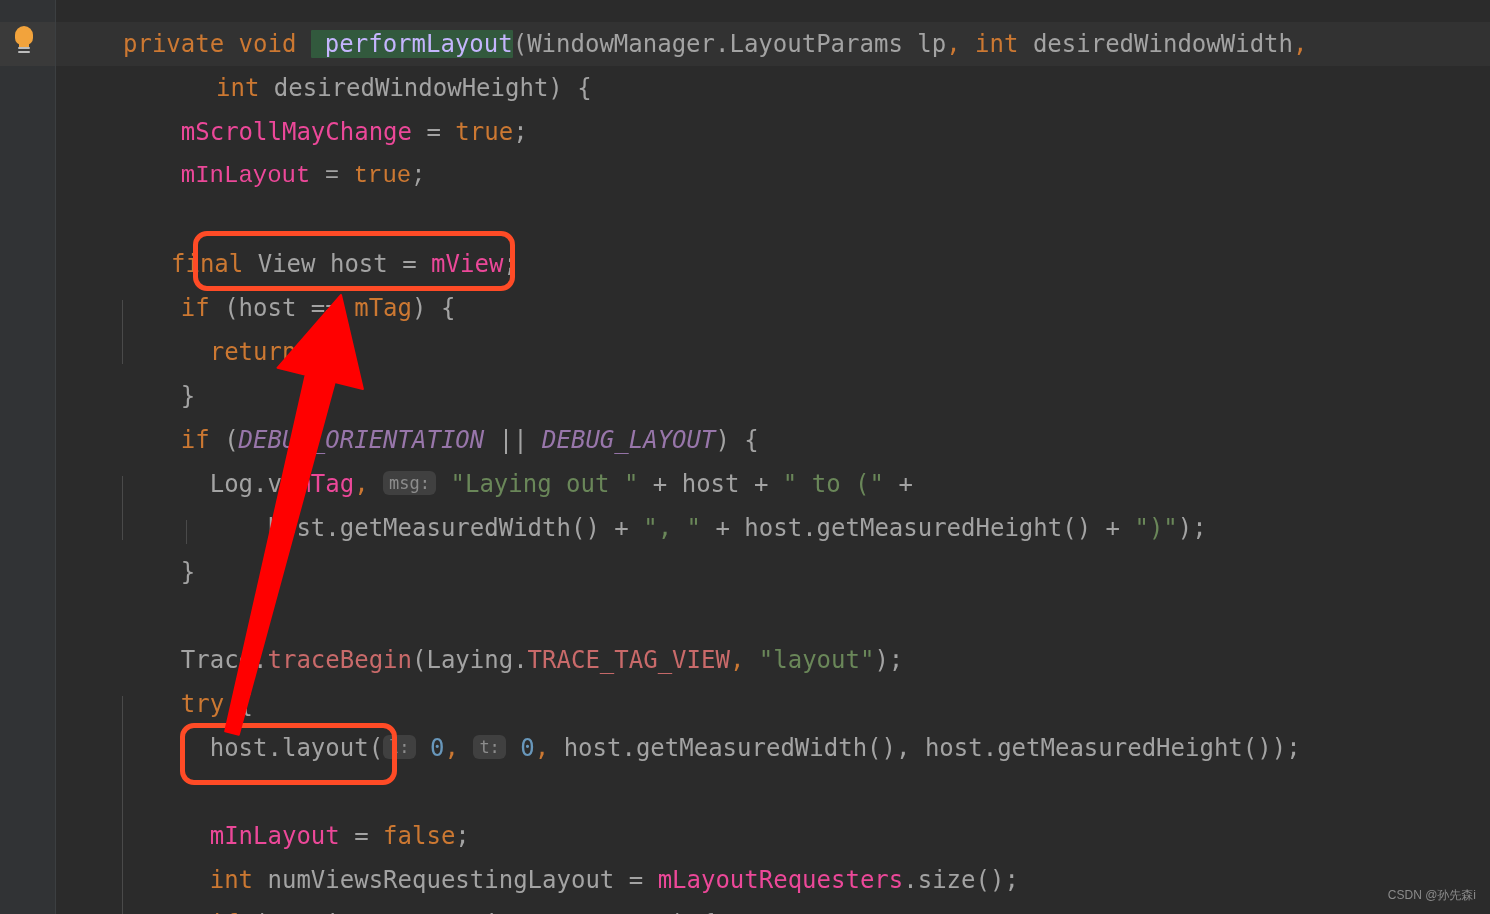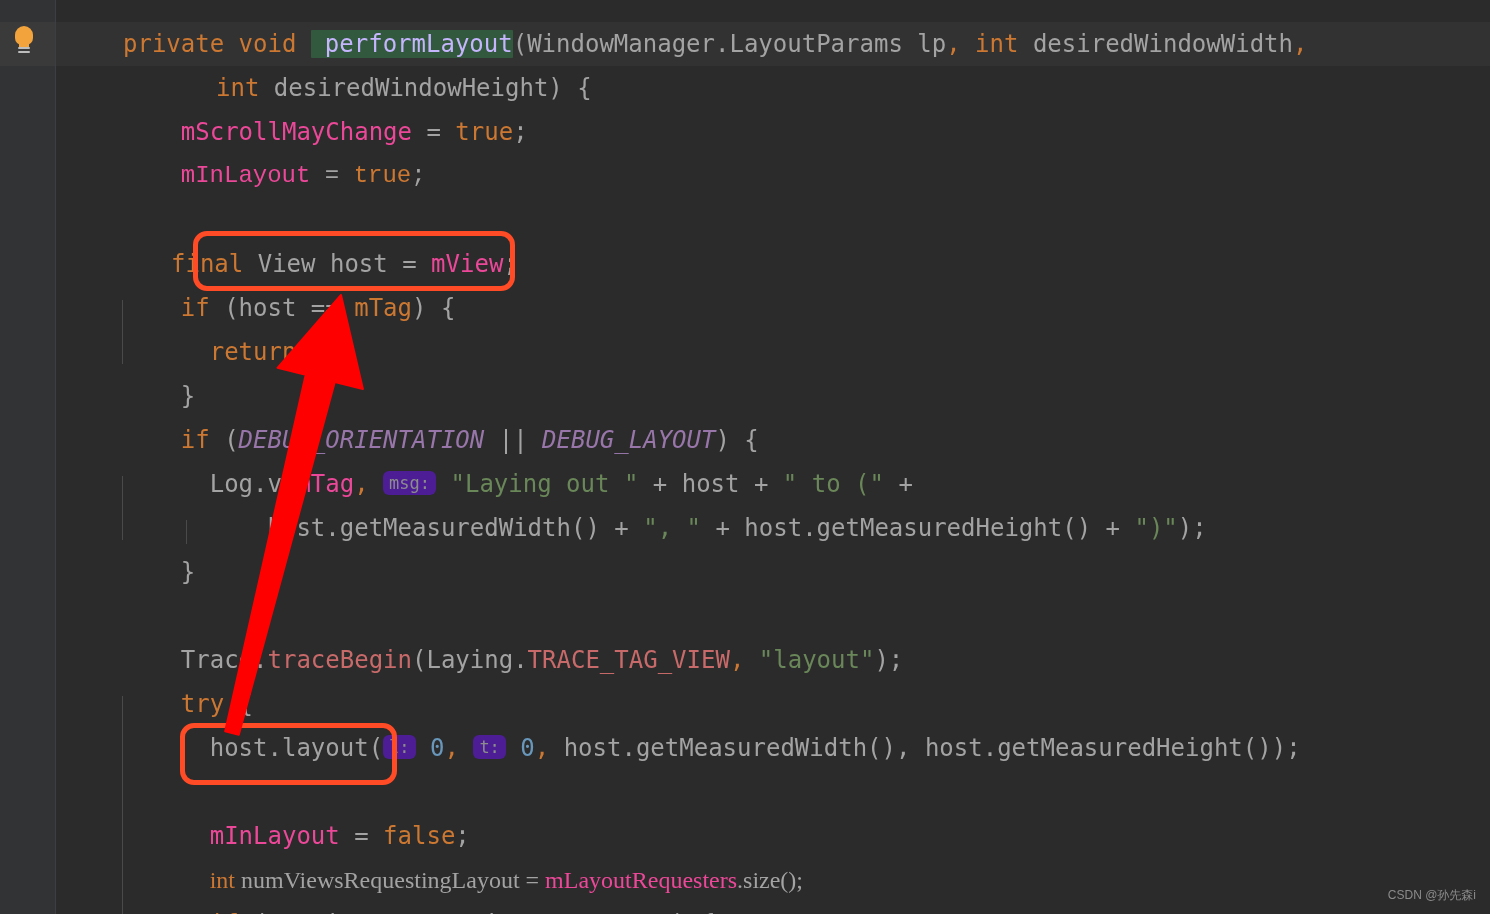--- a/index.html
+++ b/index.html
@@ -113,21 +113,21 @@
 
   
   .occurrence {
     background: #32593d;
     border-radius: 1px;
   }
 
   
   .hint {
     display: inline-block;
-    background: #4c1d95;
+    background: #404040;
     color: #8c8c8c;
     border-radius: 6px;
     font-size: 17px;
     line-height: 24px;
     padding: 0 6px;
     vertical-align: middle;
     position: relative;
     top: -2px;
   }
 
@@ -184,21 +184,21 @@
         <div class="line" style="top: 418px; left: 124.8px;"><span class="kw">if</span><span class="plain"> (</span><span class="fldi">DEBUG_ORIENTATION</span><span class="plain"> || </span><span class="fldi">DEBUG_LAYOUT</span><span class="plain">) {</span></div>
         <div class="line" style="top: 462px; left: 153.7px;"><span class="plain">Log.v(</span><span class="fld">mTag</span><span class="kw">,</span><span class="plain"> </span><span class="hint">msg:</span><span class="plain"> </span><span class="str">"Laying out "</span><span class="plain"> + host + </span><span class="str">" to ("</span><span class="plain"> +</span></div>
         <div class="line" style="top: 506px; left: 211.5px;"><span class="plain">host.getMeasuredWidth() + </span><span class="str">", "</span><span class="plain"> + host.getMeasuredHeight() + </span><span class="str">")"</span><span class="plain">);</span></div>
         <div class="line" style="top: 550px; left: 124.8px;"><span class="plain">}</span></div>
         <div class="line" style="top: 594px; left: 124.8px;"></div>
         <div class="line" style="top: 638px; left: 124.8px;"><span class="plain">Trace.</span><span class="dep">traceBegin</span><span class="plain">(Laying.</span><span class="dep">TRACE_TAG_VIEW</span><span class="kw">,</span><span class="plain"> </span><span class="str">"layout"</span><span class="plain">);</span></div>
         <div class="line" style="top: 682px; left: 124.8px;"><span class="kw">try</span><span class="plain"> {</span></div>
         <div class="line" style="top: 726px; left: 153.7px;"><span class="plain">host.layout(</span><span class="hint">l:</span><span class="plain"> </span><span class="num">0</span><span class="kw">,</span><span class="plain"> </span><span class="hint">t:</span><span class="plain"> </span><span class="num">0</span><span class="kw">,</span><span class="plain"> host.getMeasuredWidth(), host.getMeasuredHeight());</span></div>
         <div class="line" style="top: 770px; left: 153.7px;"></div>
         <div class="line" style="top: 814px; left: 153.7px;"><span class="fld">mInLayout</span><span class="plain"> = </span><span class="kw">false</span><span class="plain">;</span></div>
-        <div class="line" style="top: 858px; left: 153.7px; font-family: Liberation Serif, serif;"><span class="kw">int</span><span class="plain"> numViewsRequestingLayout = </span><span class="fld">mLayoutRequesters</span><span class="plain">.size();</span></div>
+        <div class="line" style="top: 858px; left: 153.7px;"><span class="kw">int</span><span class="plain"> numViewsRequestingLayout = </span><span class="fld">mLayoutRequesters</span><span class="plain">.size();</span></div>
         <div class="line" style="top: 902px; left: 153.7px;"><span class="kw">if</span><span class="plain"> (numViewsRequestingLayout &gt; </span><span class="num">0</span><span class="plain">) {</span></div>
       </div>
   </div>
 
   <div class="gutter">
     <div class="gutter-caret-band"></div>
     <div class="bulb">
       <div class="glass"></div>
       <div class="neck"></div>
       <div class="base1"></div>

